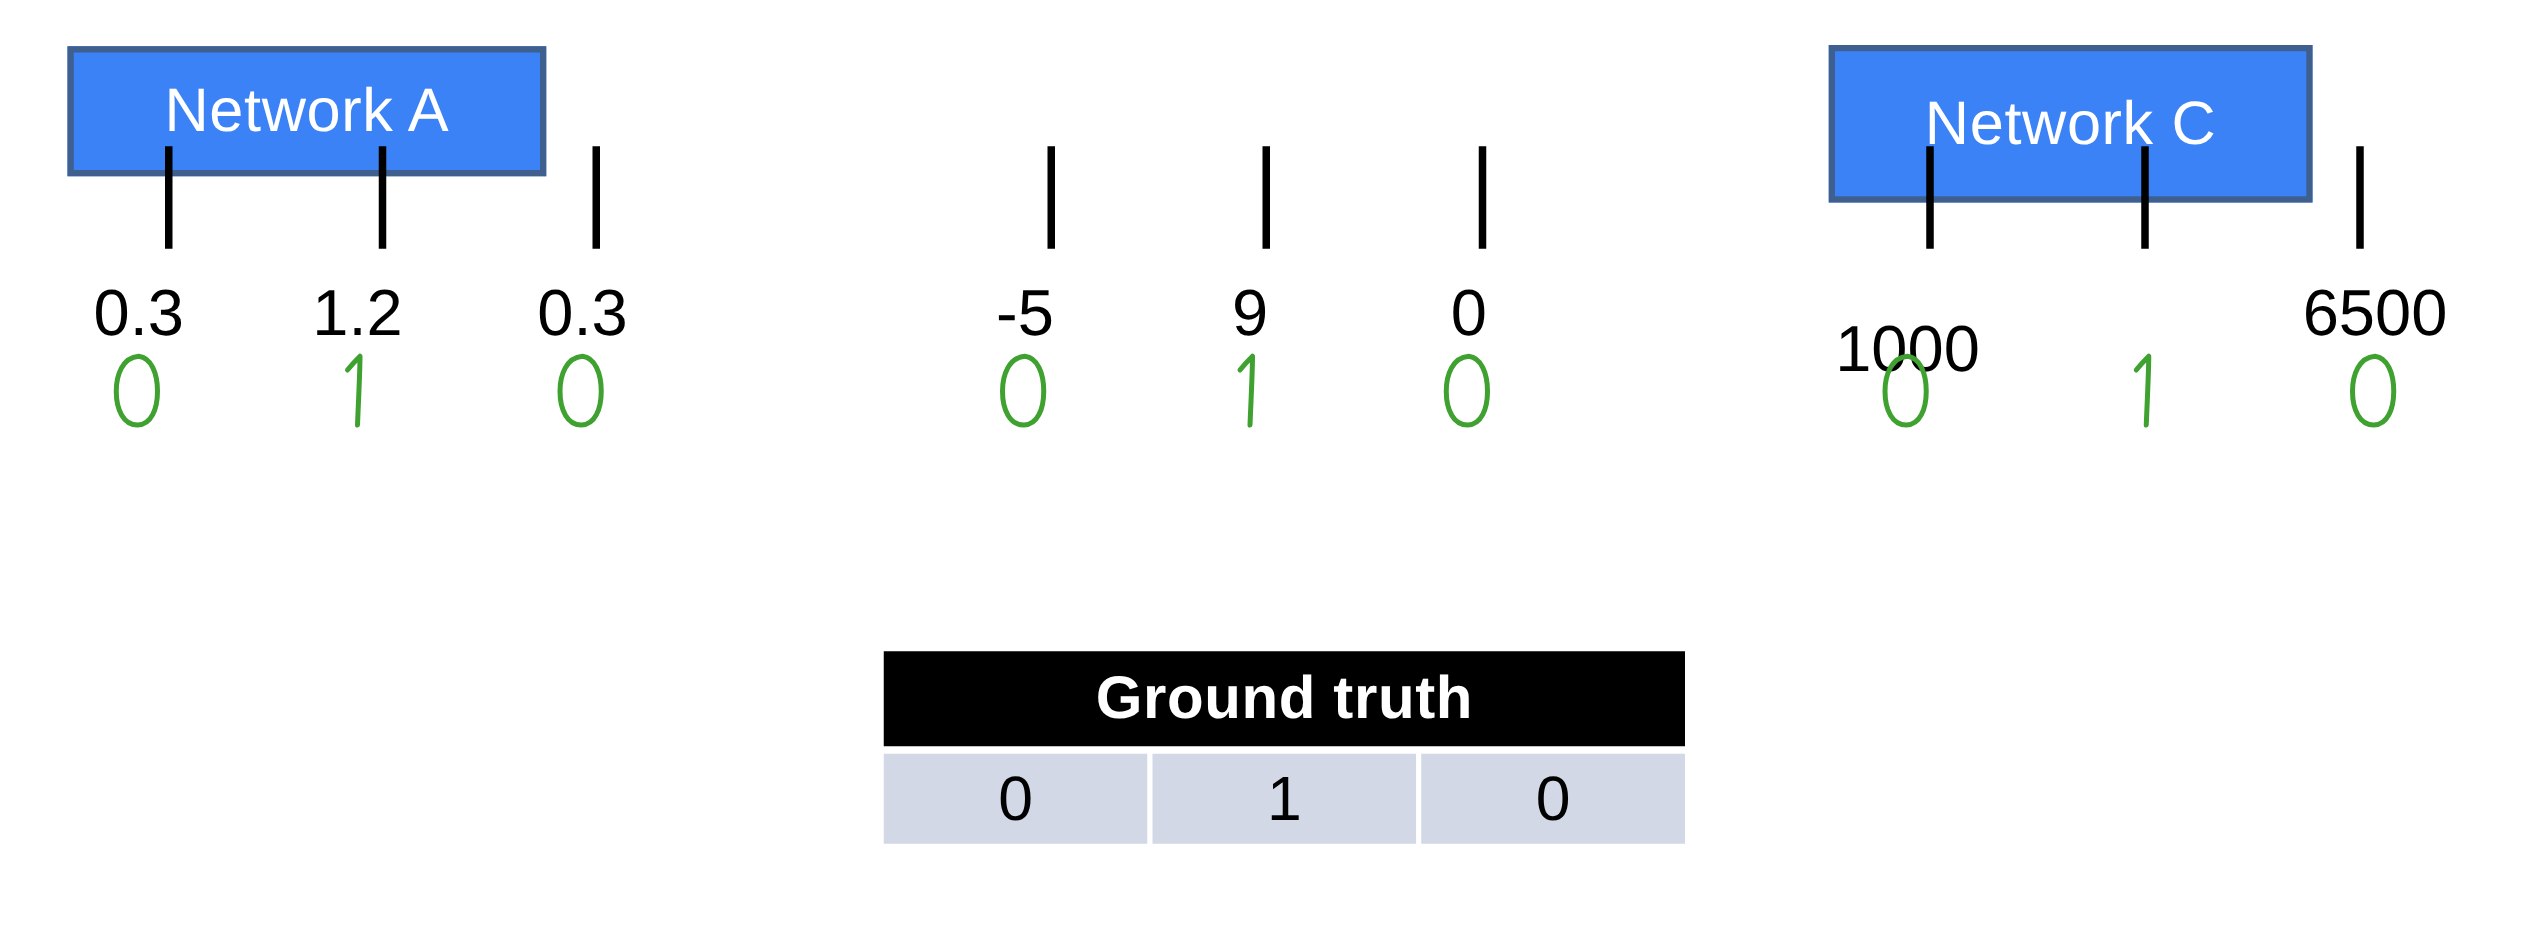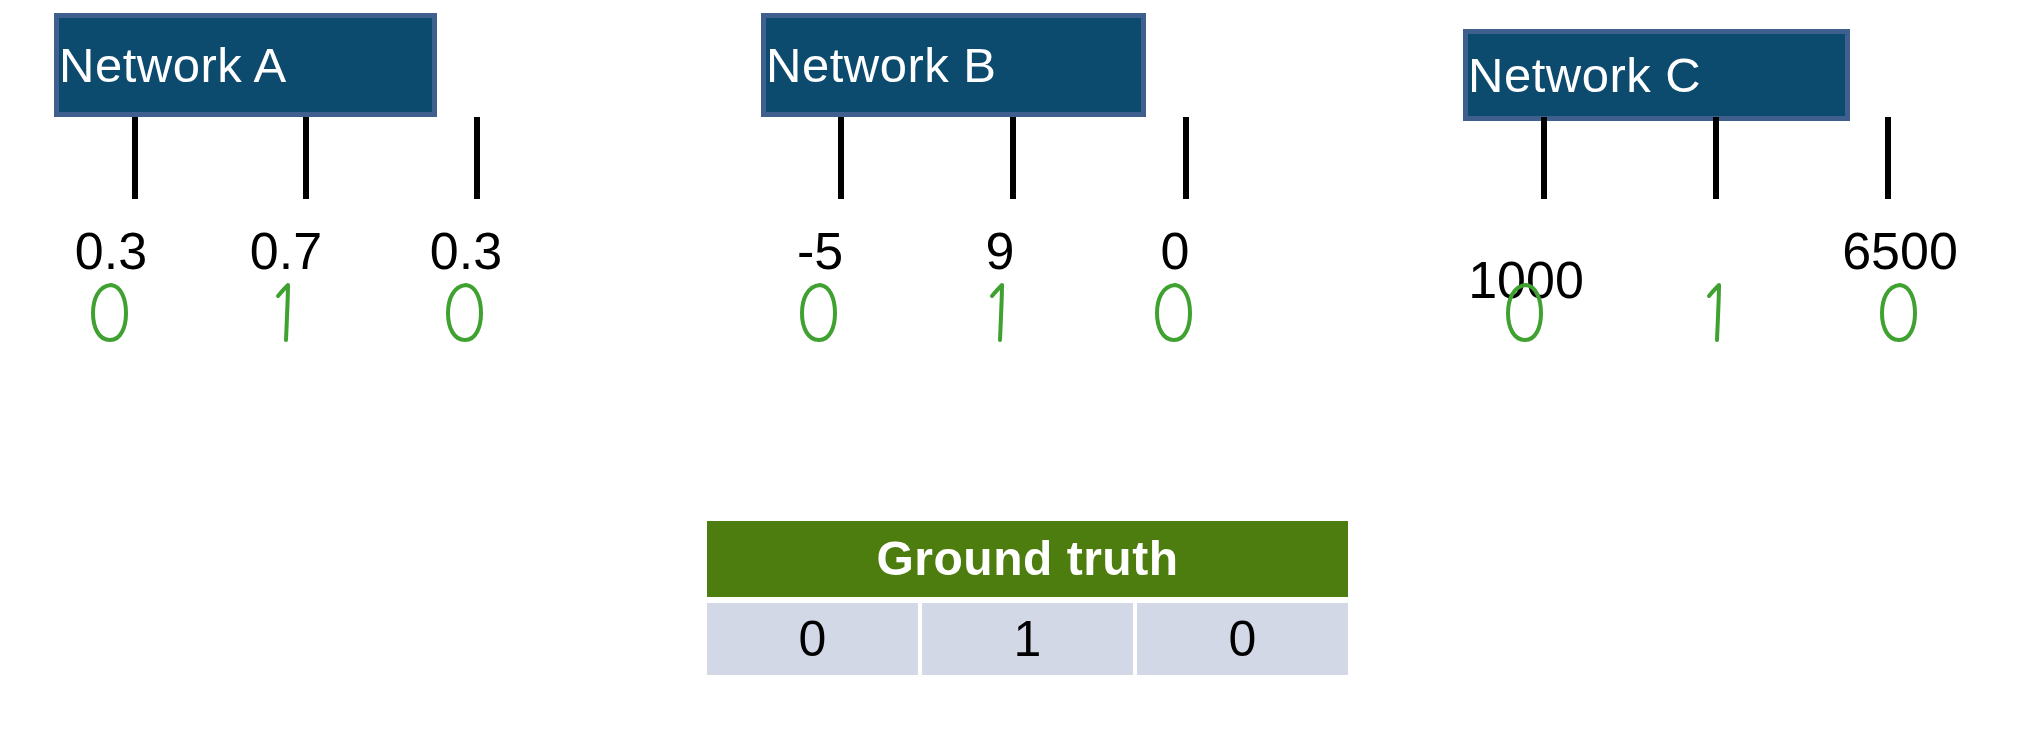--- a/index.html
+++ b/index.html
@@ -2,42 +2,42 @@
 <html><head>
 <meta charset="utf-8">
 <style>
   html,body{margin:0;padding:0;background:#ffffff;}
   body{width:2022px;height:740px;position:relative;overflow:hidden;
        font-family:"Liberation Sans","DejaVu Sans",sans-serif;}
   .stage{position:absolute;left:0;top:0;width:2022px;height:740px;}
 
   
   .net-box{position:absolute;box-sizing:border-box;
-           background:#0c4a6e;border:5px solid #3F5F8F;
-           display:flex;align-items:center;justify-content:flex-start;
-           box-shadow:3px 3px 0 rgba(255,255,255,0);}
+           background:#3b82f6;border:5px solid #3F5F8F;
+           display:flex;align-items:center;justify-content:center;
+           box-shadow:3px 3px 0 rgba(255,255,255,0);margin-top:24px;}
   .net-box .net-label{color:#FFFFFF;font-size:49px;line-height:1;
            letter-spacing:.5px;white-space:nowrap;font-weight:400;}
 
   
   .lead{position:absolute;width:6px;background:#000000;}
 
   
   .score{position:absolute;color:#000000;font-size:52px;line-height:1;
          text-align:center;white-space:nowrap;transform:translateX(-50%);
          font-weight:400;}
 
   
   .hand{position:absolute;transform:translateX(-50%);
         width:60px;height:62px;}
   .hand svg{display:block;width:100%;height:100%;overflow:visible;}
 
   
   .gt-table{position:absolute;}
-  .gt-head{position:absolute;left:0;top:0;background:#4d7c0f;
+  .gt-head{position:absolute;left:0;top:0;background:#000000;
            display:flex;align-items:center;justify-content:center;}
   .gt-head .gt-title{color:#FFFFFF;font-size:48px;font-weight:700;
            line-height:1;letter-spacing:.5px;white-space:nowrap;}
   .gt-row{position:absolute;left:0;display:flex;}
   .gt-cell{background:#D2D8E6;display:flex;align-items:center;
            justify-content:center;color:#000000;font-size:50px;
            line-height:1;}
   .gt-gap{width:4px;background:#FFFFFF;}
 </style>
 </head>
@@ -46,42 +46,39 @@
 <div class="stage">
 
   <div class="net-box" style="left:54px;top:13px;width:383px;height:104px;">
     <span class="net-label">Network A</span>
   </div>
   <div class="lead" style="left:132px;top:117px;height:82px;"></div>
   <div class="lead" style="left:303px;top:117px;height:82px;"></div>
   <div class="lead" style="left:474px;top:117px;height:82px;"></div>
 
   <div class="score" style="left:111px;top:225px;">0.3</div>
-  <div class="score" style="left:286px;top:225px;">0.7</div>
+  <div class="score" style="left:286px;top:225px;">1.2</div>
   <div class="score" style="left:466px;top:225px;">0.3</div>
 
   <div class="hand" style="left:111px;top:282px;">
       <svg viewBox="0 0 60 62">
         <path d="M30 3 C17 4 12 18 12 31 C12 46 18 58 29 58 C40 58 45 45 45 31 C45 17 40 4 30 3 Z" fill="none" stroke="#3FA130" stroke-width="4" stroke-linecap="round" stroke-linejoin="round"></path>
       </svg>
     </div>
   <div class="hand" style="left:286px;top:282px;">
       <svg viewBox="0 0 60 62">
         <path d="M22 14 C26 9 30 5 32 3 C32 14 31 34 30 58" fill="none" stroke="#3FA130" stroke-width="4" stroke-linecap="round" stroke-linejoin="round"></path>
       </svg>
     </div>
   <div class="hand" style="left:466px;top:282px;">
       <svg viewBox="0 0 60 62">
         <path d="M30 3 C17 4 12 18 12 31 C12 46 18 58 29 58 C40 58 45 45 45 31 C45 17 40 4 30 3 Z" fill="none" stroke="#3FA130" stroke-width="4" stroke-linecap="round" stroke-linejoin="round"></path>
       </svg>
     </div>
 
-  <div class="net-box" style="left:761px;top:13px;width:385px;height:104px;">
-    <span class="net-label">Network B</span>
-  </div>
   <div class="lead" style="left:838px;top:117px;height:82px;"></div>
   <div class="lead" style="left:1010px;top:117px;height:82px;"></div>
   <div class="lead" style="left:1183px;top:117px;height:82px;"></div>
 
   <div class="score" style="left:820px;top:225px;">-5</div>
   <div class="score" style="left:1000px;top:225px;">9</div>
   <div class="score" style="left:1175px;top:225px;">0</div>
 
   <div class="hand" style="left:820px;top:282px;">
       <svg viewBox="0 0 60 62">
@@ -92,21 +89,21 @@
       <svg viewBox="0 0 60 62">
         <path d="M22 14 C26 9 30 5 32 3 C32 14 31 34 30 58" fill="none" stroke="#3FA130" stroke-width="4" stroke-linecap="round" stroke-linejoin="round"></path>
       </svg>
     </div>
   <div class="hand" style="left:1175px;top:282px;">
       <svg viewBox="0 0 60 62">
         <path d="M30 3 C17 4 12 18 12 31 C12 46 18 58 29 58 C40 58 45 45 45 31 C45 17 40 4 30 3 Z" fill="none" stroke="#3FA130" stroke-width="4" stroke-linecap="round" stroke-linejoin="round"></path>
       </svg>
     </div>
 
-  <div class="net-box" style="left:1463px;top:29px;width:387px;height:92px;">
+  <div class="net-box" style="left:1463px;top:12px;width:387px;height:126px;">
     <span class="net-label">Network C</span>
   </div>
   <div class="lead" style="left:1541px;top:117px;height:82px;"></div>
   <div class="lead" style="left:1713px;top:117px;height:82px;"></div>
   <div class="lead" style="left:1885px;top:117px;height:82px;"></div>
 
   <div class="score" style="left:1526px;top:225px;margin-top:29px;">1000</div>
   <div class="score" style="left:1900px;top:225px;">6500</div>
 
   <div class="hand" style="left:1526px;top:282px;">

